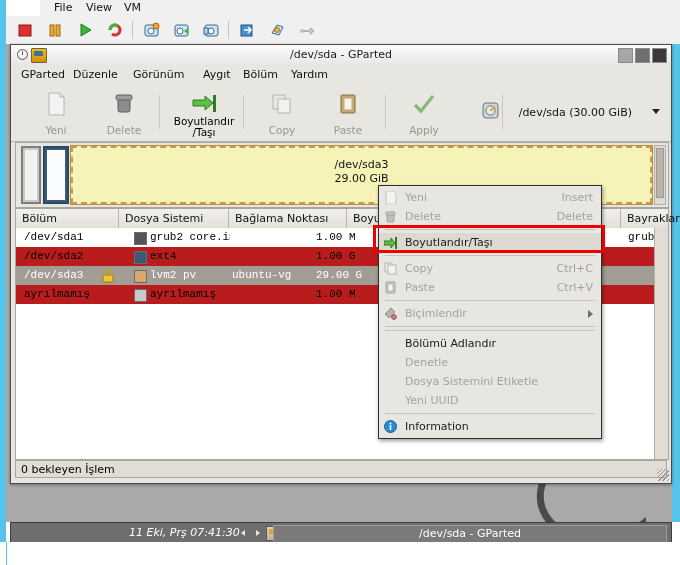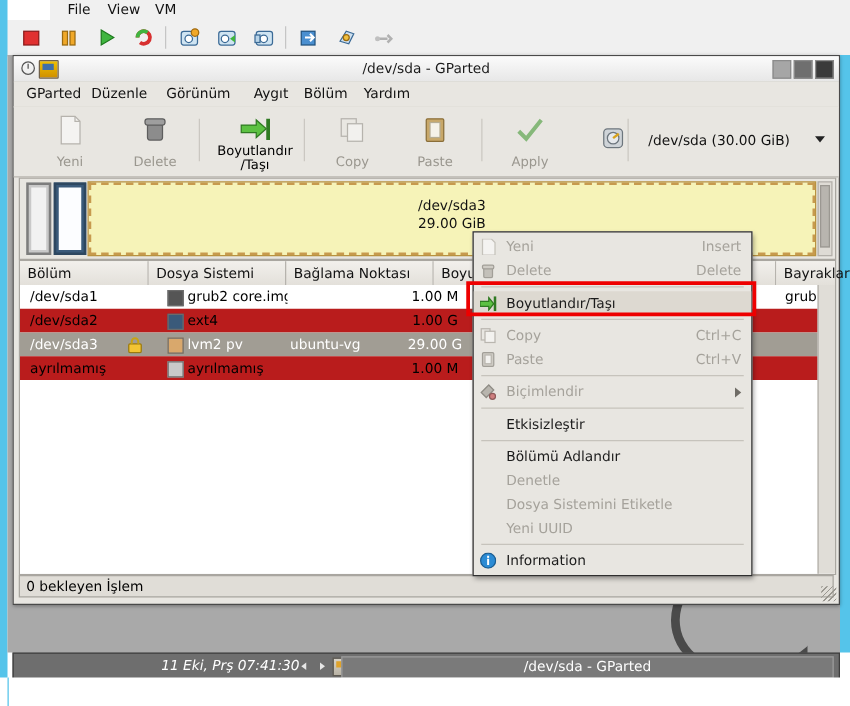--- a/index.html
+++ b/index.html
@@ -74,30 +74,30 @@
 
   
   .tablewrap{position:absolute;left:4px;top:163px;width:652px;height:250px;background:#fff;
     border:1px solid #a9a6a0;}
   .thead{position:absolute;left:0;top:0;right:0;height:19px;background:#e8e6e1;
     border-bottom:1px solid #a9a6a0;}
   .th{position:absolute;top:0;height:19px;line-height:19px;font-size:11px;color:#111;
     border-right:1px solid #b6b3ad;padding-left:6px;box-sizing:border-box;
     background:linear-gradient(#f2f0ec,#e3e0da);}
   .rows{position:absolute;left:0;top:19px;right:0;bottom:0;background:#ffffff;}
-  .row{position:relative;height:19px;line-height:19px;font-size:11px;}
+  .row{position:relative;height:19px;line-height:19px;font-size:11px;font-family:Liberation Mono, monospace;}
   .row.alt{background:#b91c1c;}
   .row.sel{background:#a19d94;color:#ffffff;}
   .c{position:absolute;top:0;height:19px;overflow:hidden;white-space:nowrap;}
   .c-part{left:8px;width:95px;}
   .c-lock{left:86px;width:14px;}
   .swatch{position:absolute;left:118px;top:4px;width:11px;height:11px;border:1px solid #6b6b6b;}
   .c-fs{left:134px;width:80px;}
   .c-mount{left:216px;width:100px;}
-  .c-size{left:300px;width:64px;text-align:center;}
+  .c-size{left:300px;width:64px;text-align:left;}
   .c-flags{left:612px;width:44px;}
   .tbl-vscroll{position:absolute;right:0;top:19px;width:13px;bottom:0;background:#e0ddd7;border-left:1px solid #b3b0aa;}
 
   
   .statusbar{position:absolute;left:4px;bottom:5px;width:652px;height:18px;background:#e0ddd7;
     border:1px solid #a9a6a0;font-size:11px;line-height:18px;padding-left:5px;box-sizing:border-box;}
   .grip{position:absolute;right:2px;bottom:2px;width:12px;height:12px;
     background:repeating-linear-gradient(135deg,#9a9790 0 1px,transparent 1px 3px);}
 
   
@@ -459,23 +459,20 @@
       <span class="mico">
         <svg width="13" height="13">
             <polygon points="1,7 7,1 11,5 5,11" fill="#b8b5ae" stroke="#8f8c85"></polygon>
             <circle cx="10" cy="10" r="2.4" fill="#cf7f7f" stroke="#8f5a5a"></circle>
           </svg>
       </span>
       <span>Biçimlendir</span>
       <span class="arrow"></span>
     </div>
     <div class="csep"></div>
-    <div class="ci">
-      <span>Etkisizleştir</span>
-    </div>
     <div class="csep"></div>
     <div class="ci">
       <span>Bölümü Adlandır</span>
     </div>
     <div class="ci dis">
       <span>Denetle</span>
     </div>
     <div class="ci dis">
       <span>Dosya Sistemini Etiketle</span>
     </div>

